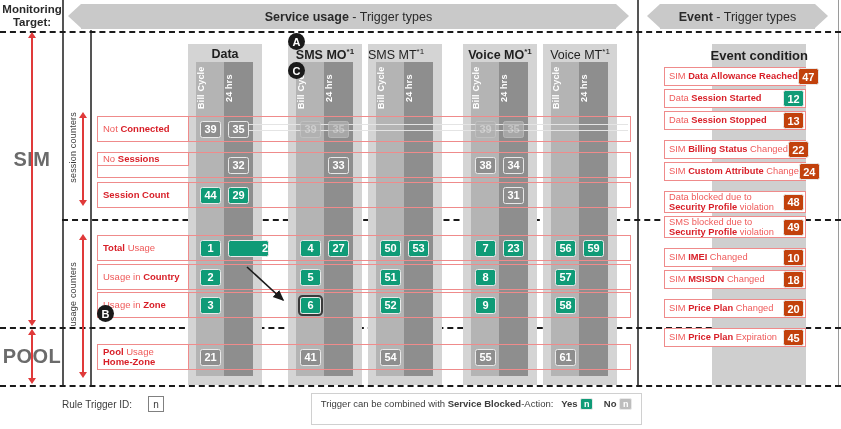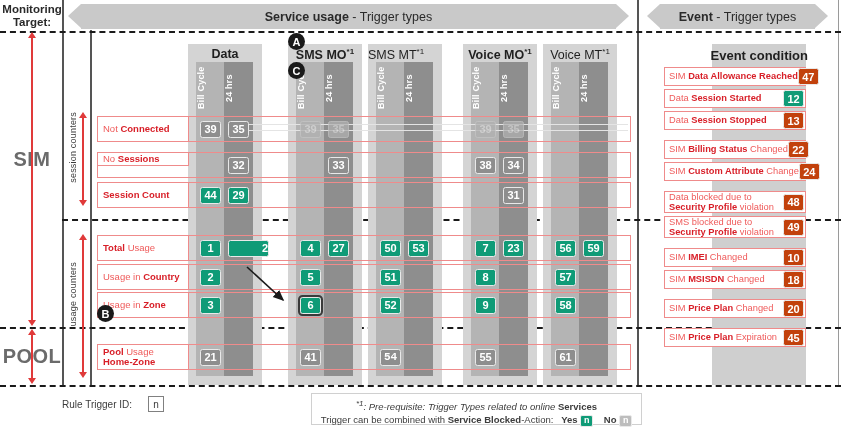--- a/index.html
+++ b/index.html
@@ -298,21 +298,21 @@
     <div class="cell green" style="left: 380px; top: 268.5px;">51</div>
     <div class="cell green" style="left: 475px; top: 268.5px;">8</div>
     <div class="cell green" style="left: 555px; top: 268.5px;">57</div>
     <div class="cell green" style="left: 200px; top: 296.5px;">3</div>
     <div class="cell green sel" style="left: 300px; top: 296.5px;">6</div>
     <div class="cell green" style="left: 380px; top: 296.5px;">52</div>
     <div class="cell green" style="left: 475px; top: 296.5px;">9</div>
     <div class="cell green" style="left: 555px; top: 296.5px;">58</div>
     <div class="cell gray" style="left: 200px; top: 348.5px;">21</div>
     <div class="cell gray" style="left: 300px; top: 348.5px;">41</div>
-    <div class="cell gray" style="left: 380px; top: 348.5px; font-family: Liberation Mono, monospace;">54</div>
+    <div class="cell gray" style="left: 380px; top: 348.5px;">54</div>
     <div class="cell gray" style="left: 475px; top: 348.5px;">55</div>
     <div class="cell gray" style="left: 555px; top: 348.5px;">61</div>
   </div>
 
 <div class="marker" style="left:288px;top:33px;">A</div>
 <div class="marker" style="left:288px;top:62px;">C</div>
 <div class="marker" style="left:97px;top:305px;">B</div>
 
 <svg class="ptr" width="60" height="45" style="left:243px;top:264px;" viewBox="0 0 60 45">
   <defs>
@@ -369,23 +369,20 @@
       <span class="evt-txt">SIM <b>Price Plan</b> Expiration</span>
       <span class="evt-badge gray">45</span>
     </div>
   </div>
 
 <div class="footer-id" style="left:62px;top:396px;">
   <span>Rule Trigger ID:</span>
   <span class="idbox">n</span>
 </div>
 <div class="legend" style="left:311px;top:393px;width:331px;height:32px;">
-  <div class="l1">
-    <span class="sup">*1</span><span>: Pre-requisite: Trigger Types related to online </span><b>Services</b>
-  </div>
   <div class="l2">
     <span>Trigger can be combined with </span><b>Service Blocked</b><span>-Action:</span>
     &nbsp;&nbsp;<b>Yes</b>
     <span class="mini green">n</span>
     &nbsp;&nbsp;&nbsp;<b>No</b>
     <span class="mini gray">n</span>
   </div>
 </div>
 
 </body></html>

